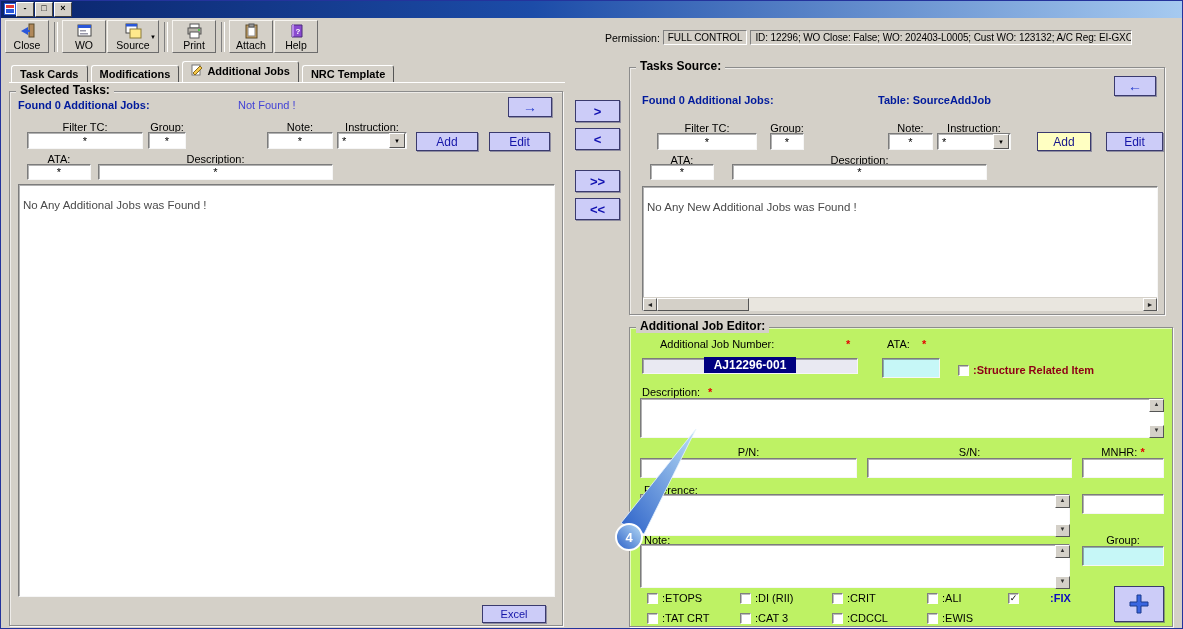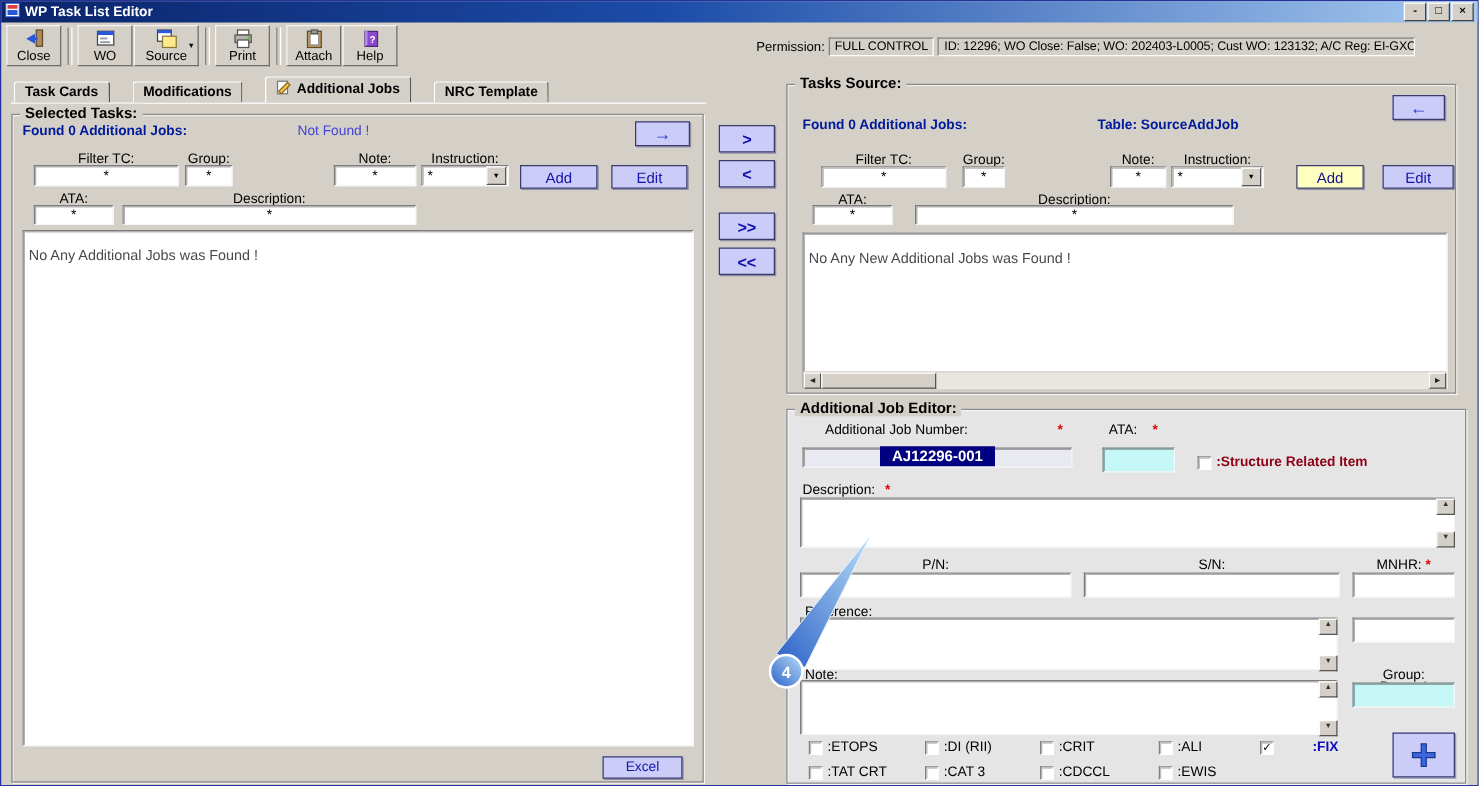--- a/index.html
+++ b/index.html
@@ -30,21 +30,21 @@
   .tsep{width:2px;height:30px;margin:0 4px;border-left:1px solid #808080;border-right:1px solid #fff;}
   #permarea{position:absolute;left:604px;top:12px;display:flex;gap:3px;align-items:center;}
   #permarea .plabel{font-size:10.5px;}
   .permbox{display:inline-block;height:13px;line-height:13px;background:#d4d0c8;
     border:1px solid #808080;border-right-color:#fff;border-bottom-color:#fff;
     padding:0 4px;font-size:10px;white-space:nowrap;overflow:hidden;letter-spacing:-0.1px;}
   .permbox.info{width:372px;}
 
   
   #tabstrip{position:absolute;left:10px;top:62px;height:19px;display:flex;align-items:flex-end;z-index:3;}
-  .tab{margin-right:18px;padding:2px 8px;background:#d4d0c8;
+  .tab{margin-right:3px;padding:2px 8px;background:#d4d0c8;
     border:1px solid #fff;border-right-color:#555;border-bottom:none;border-radius:3px 3px 0 0;
     font-weight:bold;font-size:11px;height:12px;line-height:12px;white-space:nowrap;cursor:default;}
   .tab.active{padding:3px 8px 4px;height:13px;line-height:13px;display:flex;align-items:center;gap:4px;}
   #tabline{position:absolute;left:8px;top:81px;width:556px;height:1px;background:#fff;}
 
   
   .groupbox{position:absolute;border:1px solid #8c8c8c;
     box-shadow:1px 1px 0 rgba(255,255,255,.85), inset 1px 1px 0 rgba(255,255,255,.6);}
   .gtitle{position:absolute;top:-9px;left:6px;background:#d4d0c8;padding:0 4px;
     font-weight:bold;font-size:12px;white-space:nowrap;}
@@ -101,38 +101,37 @@
 
   
   .hscroll{position:absolute;height:13px;background:#e9e6df;display:block;
     border-top:1px solid #d4d0c8;}
   .hbtn{position:absolute;top:0;width:14px;height:13px;box-sizing:border-box;background:#d4d0c8;
     border:1px solid #fff;border-right-color:#555;border-bottom-color:#555;
     font-size:7px;line-height:11px;text-align:center;color:#222;cursor:default;}
   .hthumb{position:absolute;top:0;left:14px;width:92px;height:13px;box-sizing:border-box;background:#d4d0c8;
     border:1px solid #fff;border-right-color:#555;border-bottom-color:#555;cursor:default;}
 
-  #editorpanel{background:#e5e5e5;}
+  #editorpanel{background:#bef264;}
   #editorpanel .gtitle{background:#d4d0c8;}
   .plusbtn{display:flex;align-items:center;justify-content:center;}
 </style>
 </head>
 <body>
 
 <div id="win">
 
   <div id="titlebar">
     <span class="appicon">
       <svg width="12" height="12">
           <rect x="0.5" y="0.5" width="11" height="11" fill="#fff" stroke="#2a57d8"></rect>
           <rect x="2" y="2" width="8" height="3" fill="#e23a3a"></rect>
           <rect x="2" y="6" width="8" height="4" fill="#2a57d8"></rect>
         </svg>
     </span>
-    <span class="ttl">WP Task List Editor</span>
     <span class="winbtns">
       <span class="winbtn">-</span>
       <span class="winbtn">□</span>
       <span class="winbtn">×</span>
     </span>
   </div>
 
   <div id="toolbar">
     <button class="tbtn">
       <span class="ticon">

